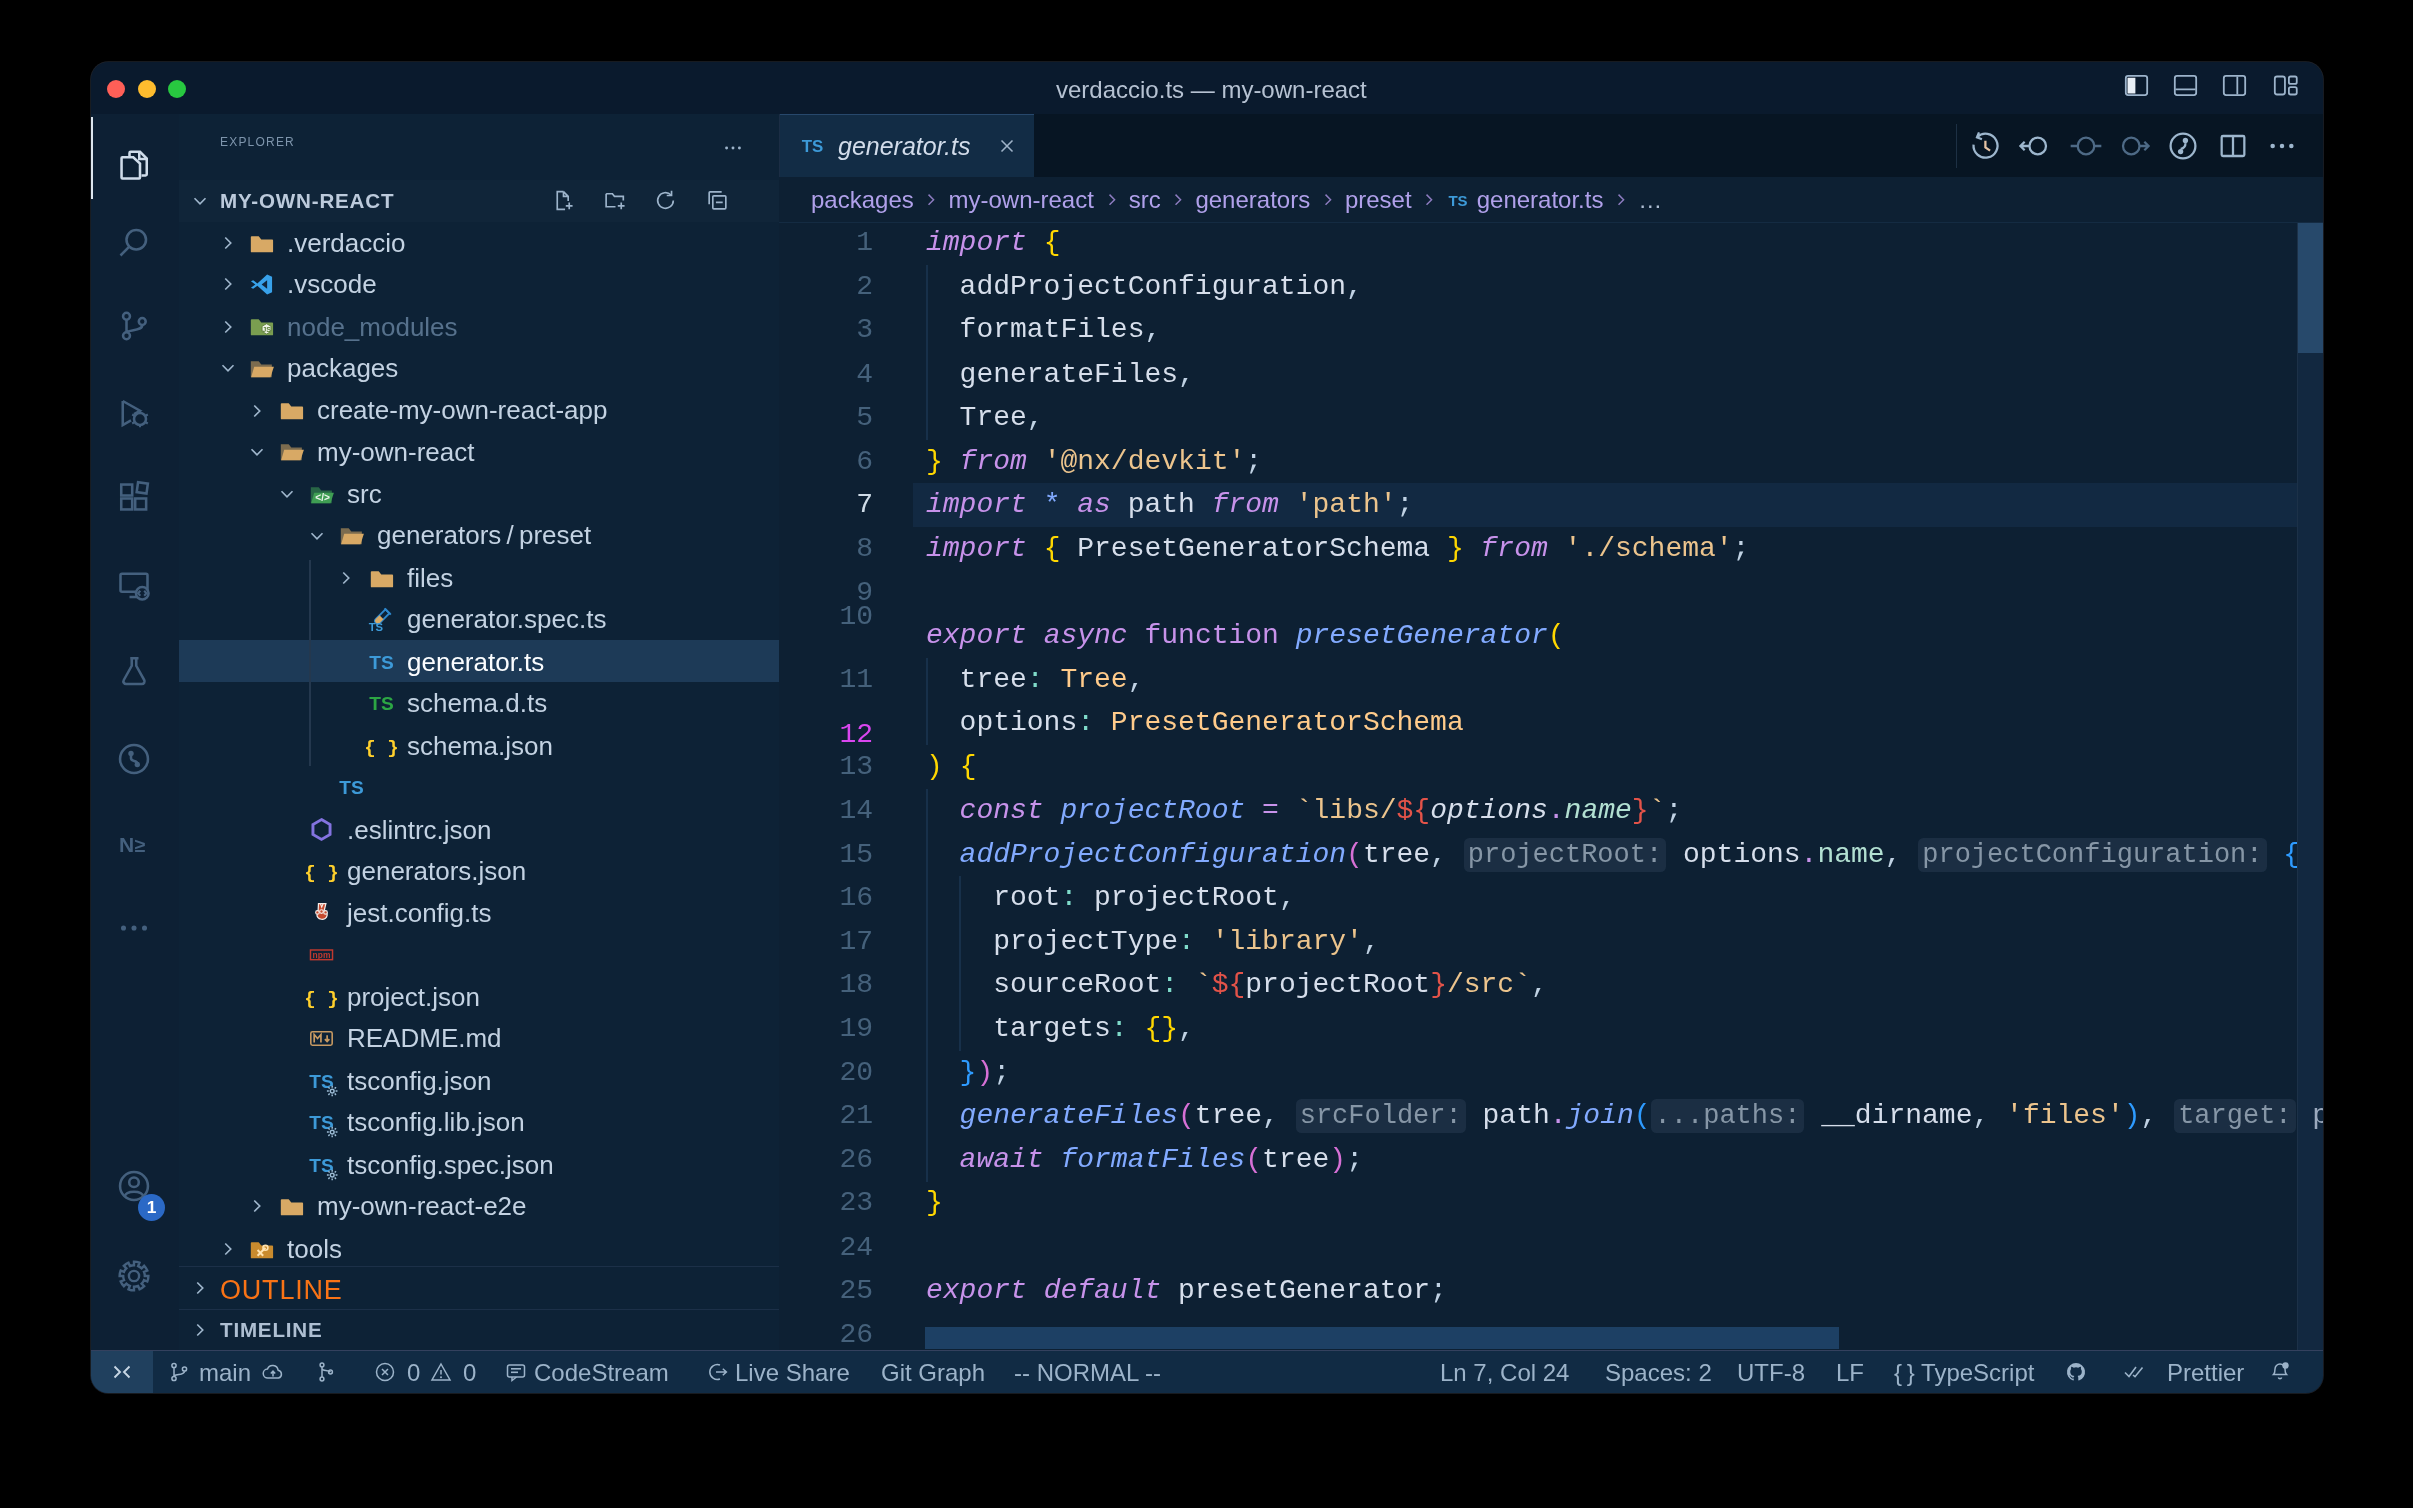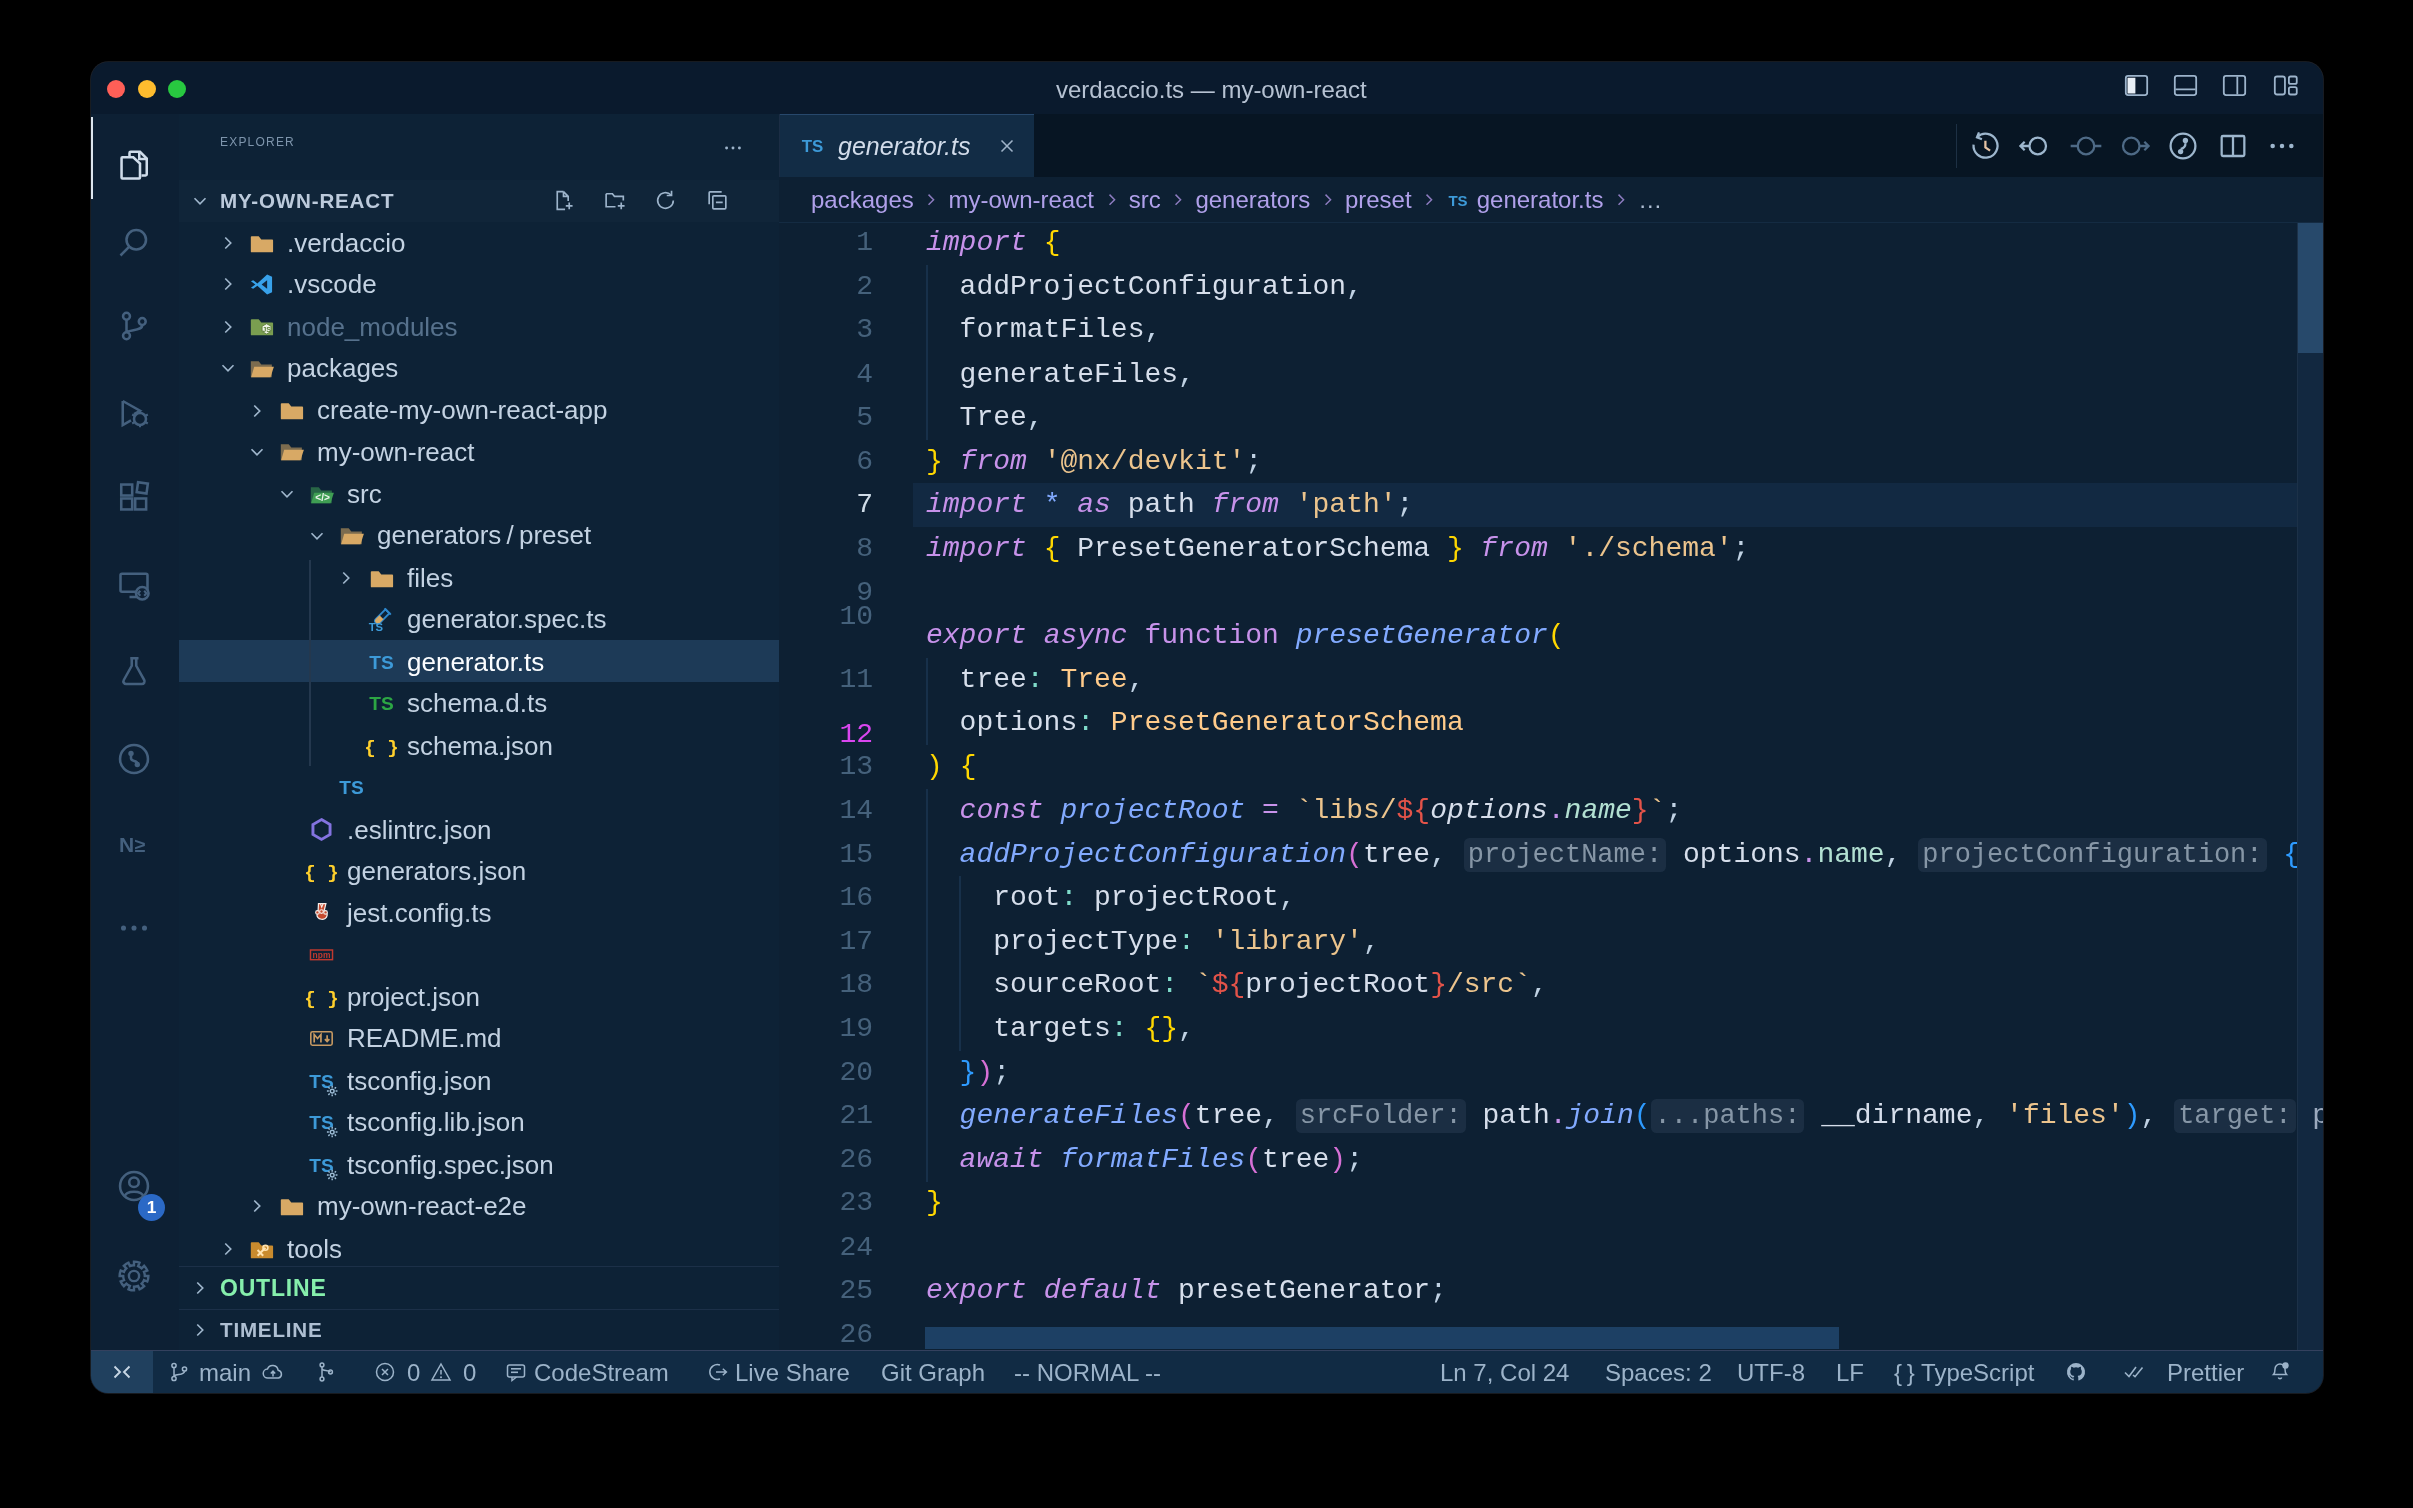--- a/index.html
+++ b/index.html
@@ -318,21 +318,21 @@
 <svg class="abs" style="left:157px;top:1174px" width="27" height="27" viewBox="0 0 24 24">
       <path d="M2.5 5.5h7l2.3 3h9.7a.8.8 0 0 1 .8.8V19a.8.8 0 0 1-.8.8H3.3a.8.8 0 0 1-.8-.8V6.3a.8.8 0 0 1 .8-.8z" fill="#c98b2e"></path>
       <path d="M8.5 17.5l7-7 M13.5 17.5l-5-5" stroke="#ffe3b0" stroke-width="1.8"></path>
       <circle cx="15.5" cy="10.5" r="2.2" fill="none" stroke="#ffe3b0" stroke-width="1.4"></circle>
     </svg>
 <div class="trow" style="left:196px;top:1166px;color:#c3d2e2">tools</div>
 <div class="abs" style="left:88px;top:1204px;width:600px;height:0.8px;background:#1c3048"></div>
 <svg class="abs" style="left:98px;top:1215px" width="22" height="22" viewBox="0 0 24 24">
       <path d="M9 6l6 6-6 6" fill="none" stroke="#9fb6cc" stroke-width="1.8"></path>
     </svg>
-<div class="abs" style="left:129px;top:1213px;color:#86efac;font-size:23px;font-weight:bold;letter-spacing:0.8px">OUTLINE</div>
+<div class="abs" style="left:129px;top:1213px;color:#f97316;font-size:27px;font-weight:normal;letter-spacing:0.8px">OUTLINE</div>
 <div class="abs" style="left:88px;top:1247px;width:600px;height:0.8px;background:#1c3048"></div>
 <svg class="abs" style="left:98px;top:1257px" width="22" height="22" viewBox="0 0 24 24">
       <path d="M9 6l6 6-6 6" fill="none" stroke="#9fb6cc" stroke-width="1.8"></path>
     </svg>
 <div class="abs" style="left:129px;top:1256px;color:#aebfd2;font-size:20.6px;font-weight:bold;letter-spacing:0.8px">TIMELINE</div>
 <div class="tabstrip"></div>
 <div class="abs" style="left:688px;top:52px;width:0.8px;height:1236px;background:#1b2d44"></div>
 <div class="tab"></div>
 <svg class="abs" style="left:708px;top:70px" width="27" height="27" viewBox="0 0 24 24">
       <text x="12" y="17.5" text-anchor="middle" font-family="Liberation Sans" font-weight="bold" font-size="15" fill="#3d9ad8">TS</text>
@@ -428,21 +428,21 @@
 <div class="line" style="left:147px;top:130px">  generateFiles<span class="p">,</span></div>
 <div class="line" style="left:147px;top:173px">  Tree<span class="p">,</span></div>
 <div class="line" style="left:147px;top:217px"><span class="b1">}</span> <span class="k">from</span> <span class="s">'@nx/devkit'</span><span class="p">;</span></div>
 <div class="line" style="left:147px;top:260px"><span class="k">import</span> <span class="fn" style="font-style:normal">*</span> <span class="k">as</span> path <span class="k">from</span> <span class="s">'path'</span><span class="p">;</span></div>
 <div class="line" style="left:147px;top:304px"><span class="k">import</span> <span class="b1">{</span> PresetGeneratorSchema <span class="b1">}</span> <span class="k">from</span> <span class="s">'./schema'</span><span class="p">;</span></div>
 <div class="line" style="left:147px;top:391px"><span class="k">export</span> <span class="k">async</span> <span class="kf">function</span> <span class="fn">presetGenerator</span><span class="b1">(</span></div>
 <div class="line" style="left:147px;top:435px">  tree<span class="c">:</span> <span class="t">Tree</span><span class="p">,</span></div>
 <div class="line" style="left:147px;top:478px">  options<span class="c">:</span> <span class="t">PresetGeneratorSchema</span></div>
 <div class="line" style="left:147px;top:522px"><span class="b1">)</span> <span class="b1">{</span></div>
 <div class="line" style="left:147px;top:566px">  <span class="k">const</span> <span class="fn">projectRoot</span> <span class="d">=</span> <span class="si">`libs/</span><span class="te">${</span><span class="vi">options</span><span class="d">.</span><span class="pri">name</span><span class="te">}</span><span class="si">`</span><span class="p">;</span></div>
-<div class="line" style="left:147px;top:610px">  <span class="fn">addProjectConfiguration</span><span class="b2">(</span>tree<span class="p">,</span> <span class="inlay">projectName:</span> options<span class="d">.</span><span class="pr">name</span><span class="p">,</span> <span class="inlay">projectConfiguration:</span> <span class="b3">{</span></div>
+<div class="line" style="left:147px;top:610px">  <span class="fn">addProjectConfiguration</span><span class="b2">(</span>tree<span class="p">,</span> <span class="inlay">projectRoot:</span> options<span class="d">.</span><span class="pr">name</span><span class="p">,</span> <span class="inlay">projectConfiguration:</span> <span class="b3">{</span></div>
 <div class="line" style="left:147px;top:653px">    root<span class="c">:</span> projectRoot<span class="p">,</span></div>
 <div class="line" style="left:147px;top:697px">    projectType<span class="c">:</span> <span class="s">'library'</span><span class="p">,</span></div>
 <div class="line" style="left:147px;top:740px">    sourceRoot<span class="c">:</span> <span class="si">`</span><span class="te">${</span>projectRoot<span class="te">}</span><span class="si">/src`</span><span class="p">,</span></div>
 <div class="line" style="left:147px;top:784px">    targets<span class="c">:</span> <span class="b1">{}</span><span class="p">,</span></div>
 <div class="line" style="left:147px;top:828px">  <span class="b3">}</span><span class="b2">)</span><span class="p">;</span></div>
 <div class="line" style="left:147px;top:871px">  <span class="fn">generateFiles</span><span class="b2">(</span>tree<span class="p">,</span> <span class="inlay">srcFolder:</span> path<span class="d">.</span><span class="fn">join</span><span class="b3">(</span><span class="inlay">...paths:</span> __dirname<span class="p">,</span> <span class="s">'files'</span><span class="b3">)</span><span class="p">,</span> <span class="inlay">target:</span> pr</div>
 <div class="line" style="left:147px;top:915px">  <span class="k">await</span> <span class="fn">formatFiles</span><span class="b2">(</span>tree<span class="b2">)</span><span class="p">;</span></div>
 <div class="line" style="left:147px;top:958px"><span class="b1">}</span></div>
 <div class="line" style="left:147px;top:1046px"><span class="k">export</span> <span class="k">default</span> presetGenerator<span class="p">;</span></div>
 </div>

